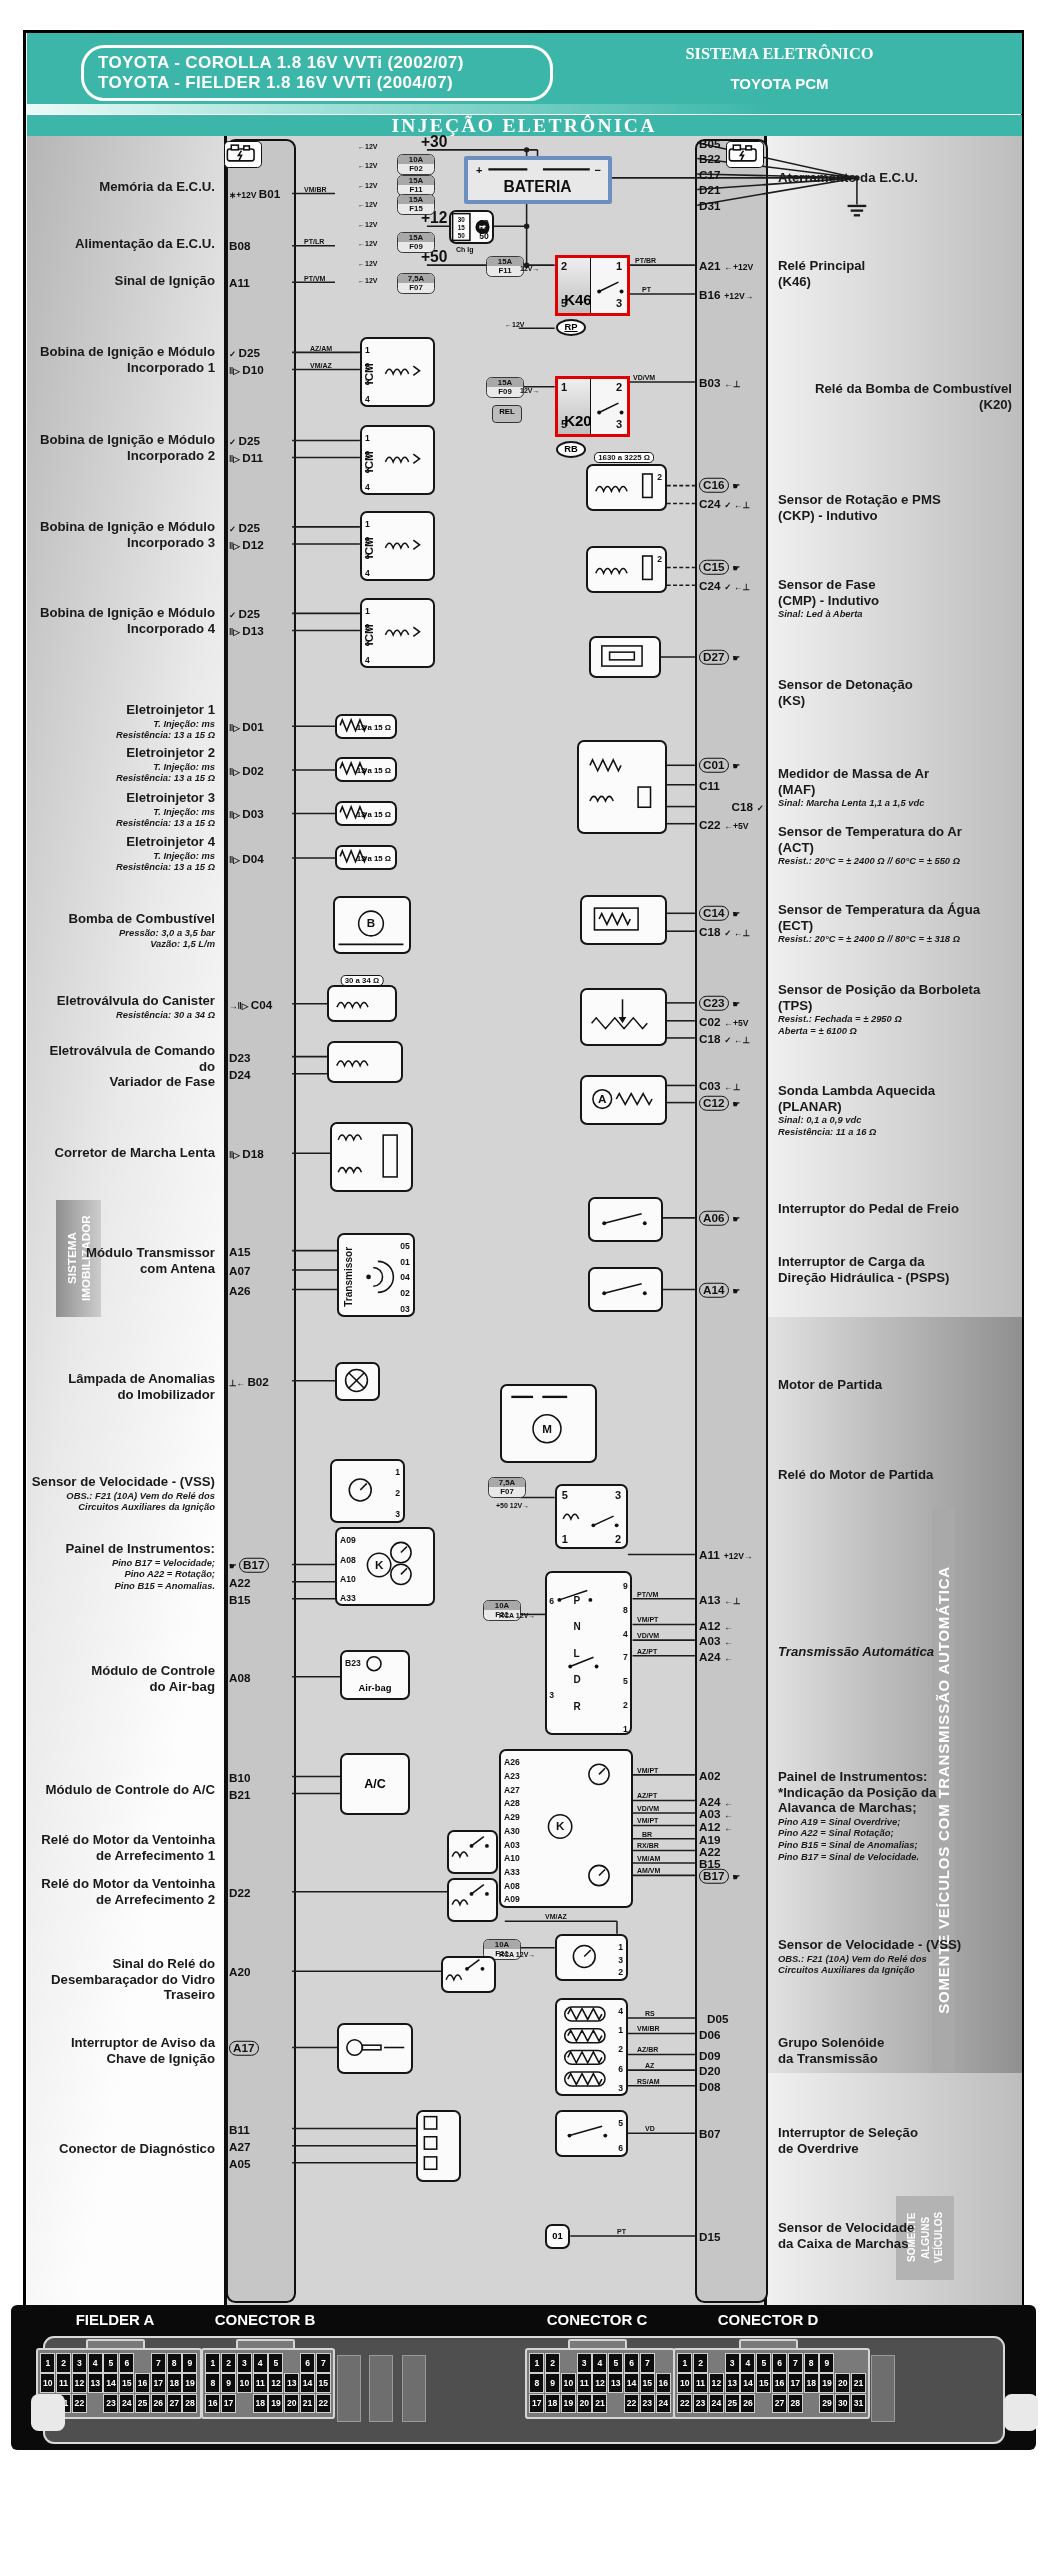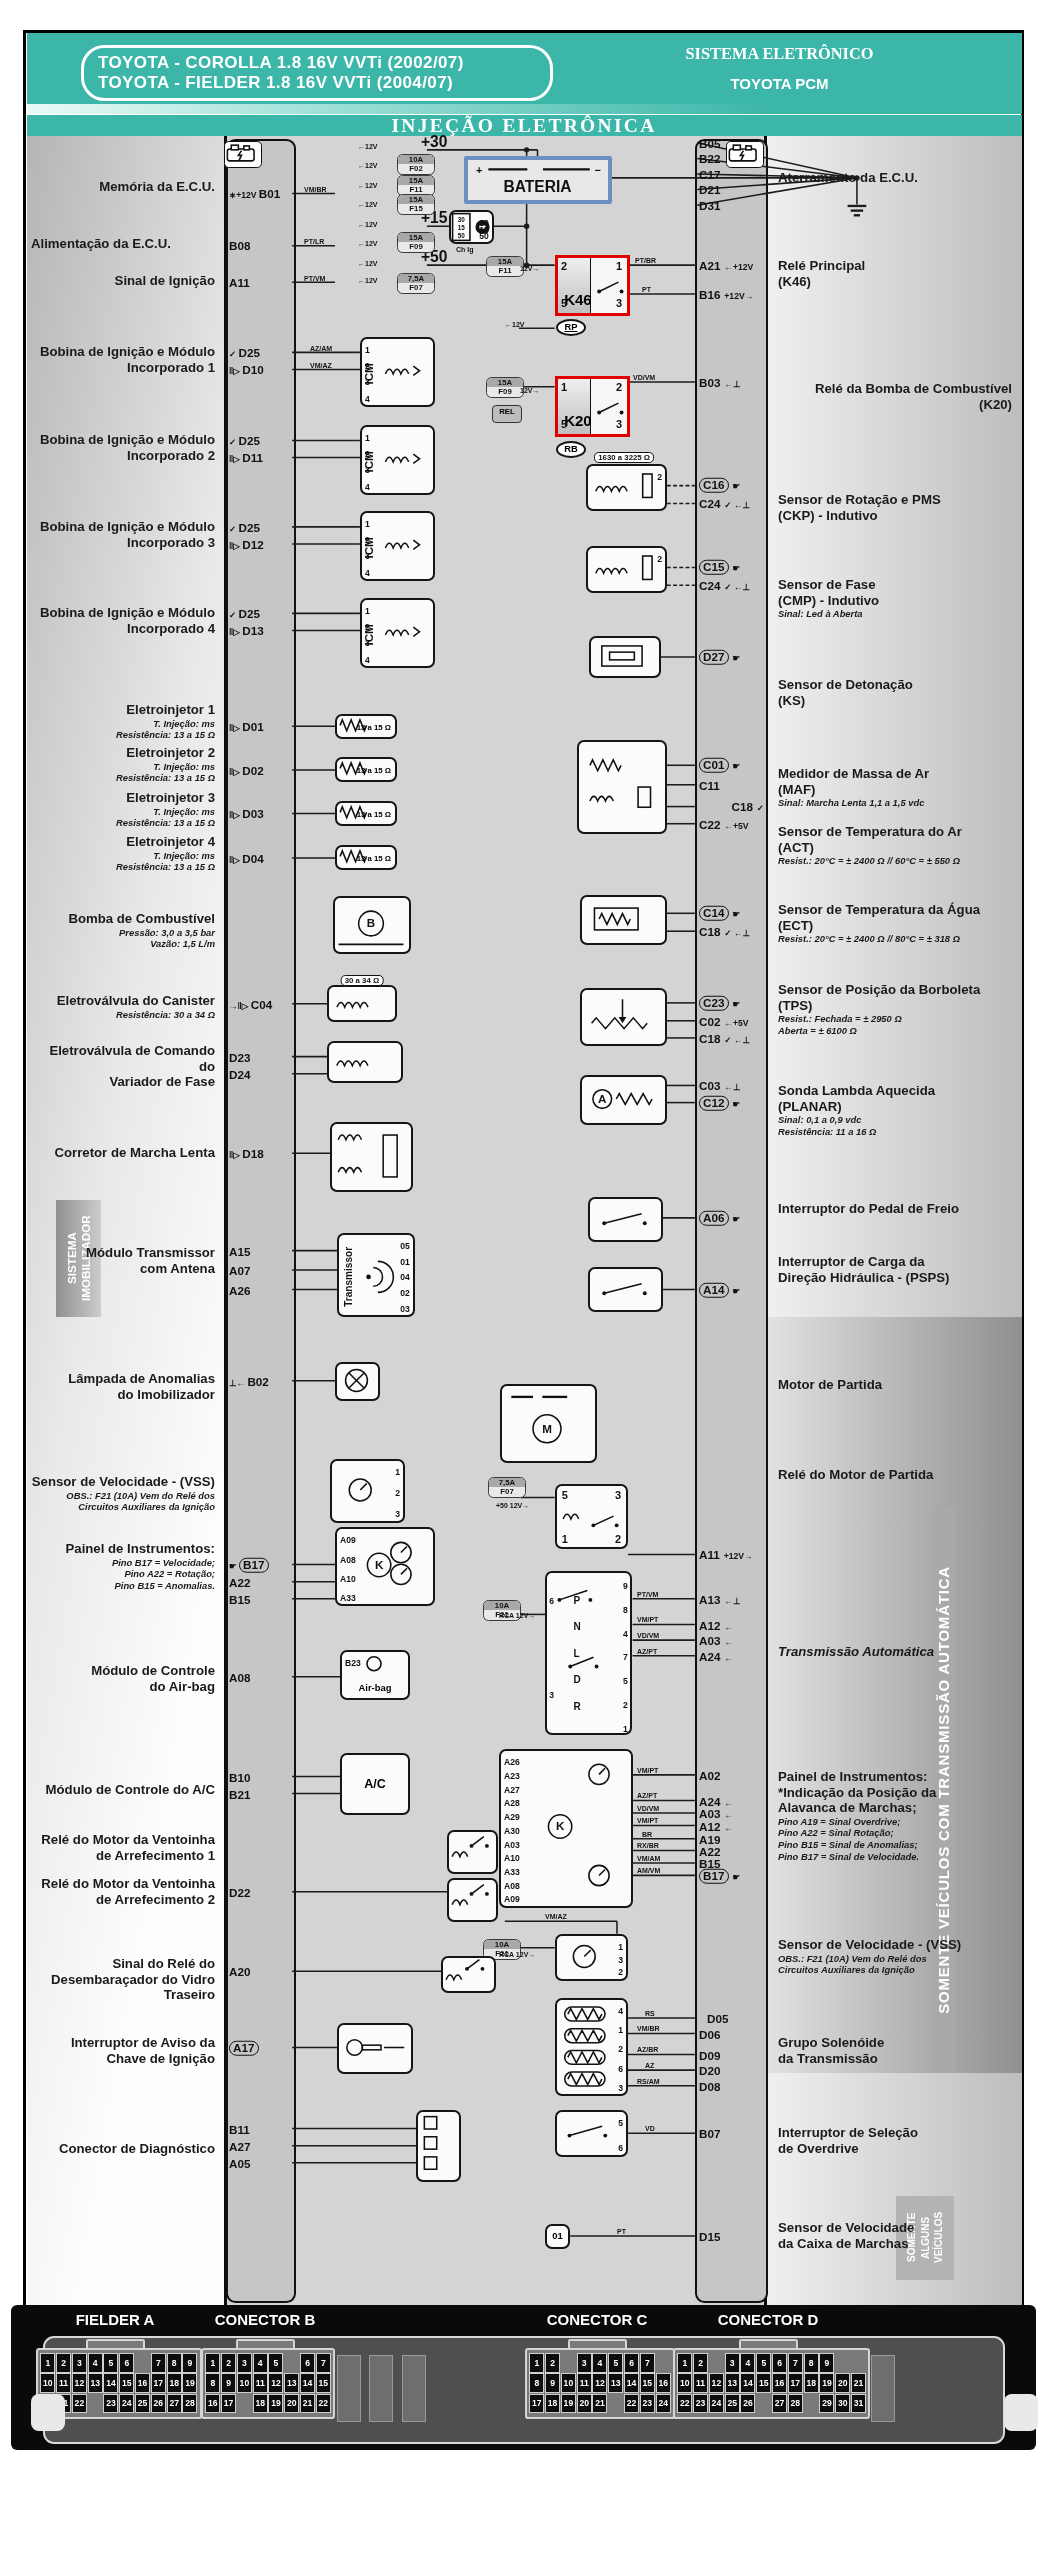--- a/index.html
+++ b/index.html
@@ -208,21 +208,21 @@
       <div class="engine-ic"><svg width="33" height="22" viewBox="0 0 42 28">
           <rect x="3" y="9" width="34" height="15" rx="3" fill="#fff" stroke="#111" stroke-width="2"></rect>
           <rect x="8" y="4" width="9" height="6" fill="#fff" stroke="#111" stroke-width="2"></rect>
           <rect x="24" y="5" width="7" height="5" fill="#fff" stroke="#111" stroke-width="2"></rect>
           <path d="M21 11 l-4 6 h4 l-3 6" fill="none" stroke="#111" stroke-width="2"></path>
         </svg></div>
     </div>
     <div style="position: absolute; left: 31px; top: 187px; width: 184px; text-align: right; transform: translateY(-50%);">
       <div class="lt">Memória da E.C.U.</div>
     </div>
-    <div style="position: absolute; left: 31px; top: 244px; width: 184px; transform: translateY(-50%);">
+    <div style="position: absolute; left: 31px; top: 244px; width: 184px; text-align: right; transform: translateY(-50%);">
       <div class="lt">Alimentação da E.C.U.</div>
     </div>
     <div style="position: absolute; left: 31px; top: 281px; width: 184px; text-align: right; transform: translateY(-50%);">
       <div class="lt">Sinal de Ignição</div>
     </div>
     <div style="position: absolute; left: 31px; top: 360px; width: 184px; text-align: right; transform: translateY(-50%);">
       <div class="lt">Bobina de Ignição e Módulo
 Incorporado 1</div>
     </div>
     <div style="position: absolute; left: 31px; top: 448px; width: 184px; text-align: right; transform: translateY(-50%);">
@@ -649,21 +649,21 @@
     <div style="position: absolute; left: 699px; top: 2086px; width: 65px; transform: translateY(-50%);">
       <div class="pinrow" style="position:static"><span class="">D08</span></div>
     </div>
     <div style="position: absolute; left: 699px; top: 2133px; width: 65px; transform: translateY(-50%);">
       <div class="pinrow" style="position:static"><span class="">B07</span></div>
     </div>
     <div style="position: absolute; left: 699px; top: 2236px; width: 65px; transform: translateY(-50%);">
       <div class="pinrow" style="position:static"><span class="">D15</span></div>
     </div>
     <div style="position: absolute; left: 421px; top: 142px; transform: translateY(-50%);"><span class="rail" style="position:static">+30</span></div>
-    <div style="position: absolute; left: 421px; top: 218px; transform: translateY(-50%);"><span class="rail" style="position:static">+15</span></div>
+    <div style="position: absolute; left: 421px; top: 218px; transform: translateY(-50%);"><span class="rail" style="position:static">+12</span></div>
     <div style="position: absolute; left: 421px; top: 257px; transform: translateY(-50%);"><span class="rail" style="position:static">+50</span></div>
     <div style="position: absolute; left: 397px; top: 154px;">
       <div class="fusebx" style="position:static"><span class="fa">10A</span><span>F02</span></div>
     </div>
     <div style="position: absolute; left: 397px; top: 175px;">
       <div class="fusebx" style="position:static"><span class="fa">15A</span><span>F11</span></div>
     </div>
     <div style="position: absolute; left: 397px; top: 194px;">
       <div class="fusebx" style="position:static"><span class="fa">15A</span><span>F15</span></div>
     </div>

